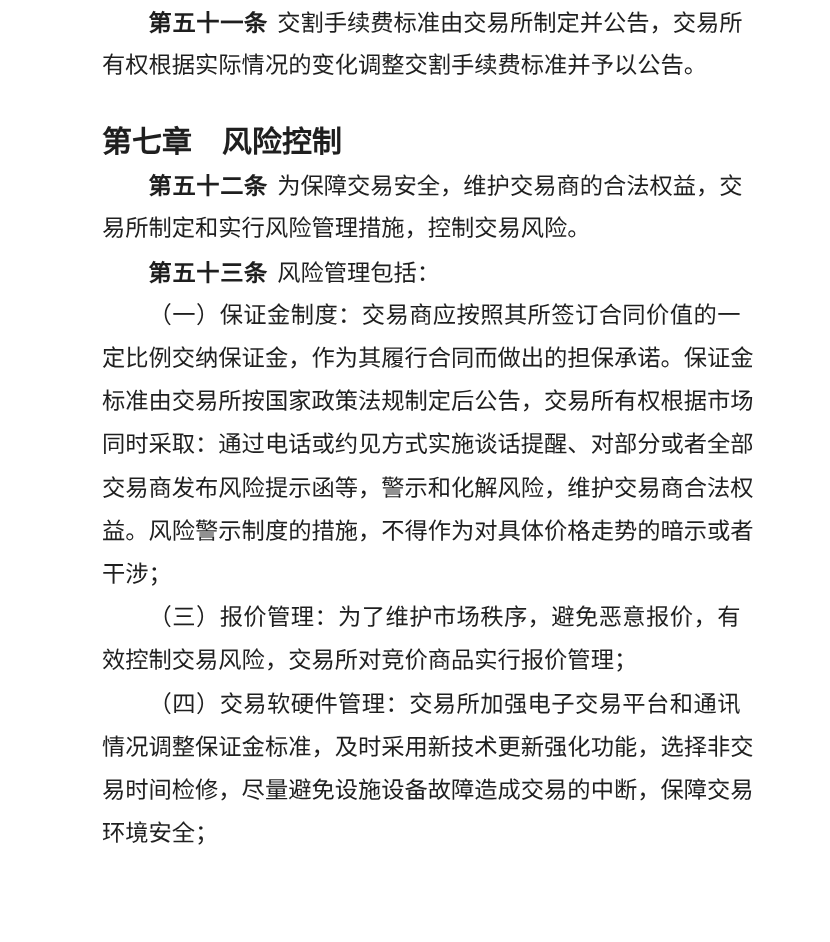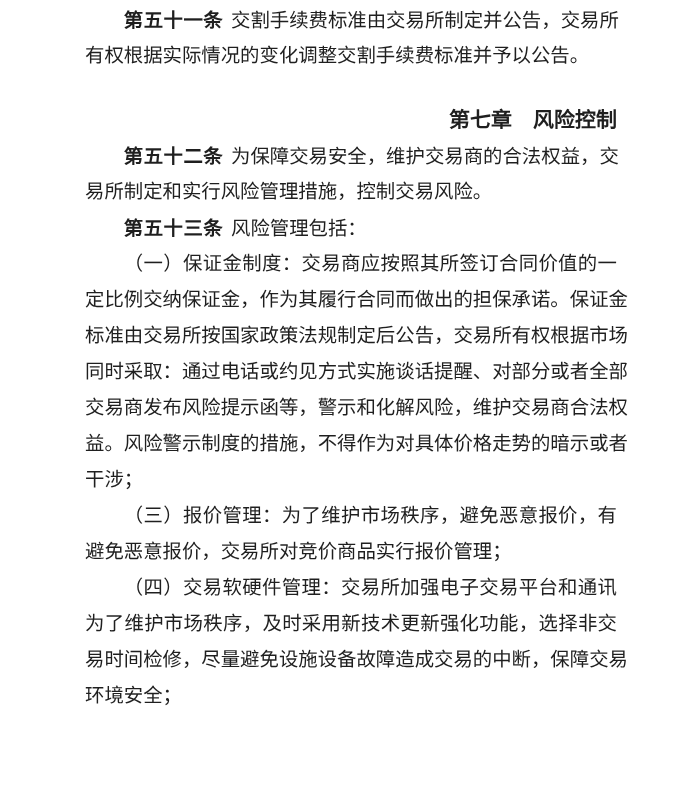--- a/index.html
+++ b/index.html
@@ -41,23 +41,23 @@
   .lead {
     font-weight: 700;
     margin-right: 0.4em;
     font-family: "Liberation Sans", "DejaVu Sans", sans-serif;
     letter-spacing: 0.5px;
   }
   .chapter-heading {
     margin: 28px 0 0 0;
     line-height: 36px;
     height: 36px;
-    text-align: right;
+    text-align: left;
     font-weight: 700;
-    font-size: 21px;
+    font-size: 25px;
     font-family: Liberation Serif, serif;
   }
 </style>
 </head>
 <body>
 
 <div class="page">
     <div class="para">
       <div class="line first"><b class="lead">第五十一条</b><span>交割手续费标准由交易所制定并公告，交易所</span></div>
       <div class="line last">有权根据实际情况的变化调整交割手续费标准并予以公告。</div>
@@ -76,21 +76,21 @@
       <div class="line">标准由交易所按国家政策法规制定后公告，交易所有权根据市场</div>
     </div>
     <div class="para">
       <div class="line">同时采取：通过电话或约见方式实施谈话提醒、对部分或者全部</div>
       <div class="line">交易商发布风险提示函等，警示和化解风险，维护交易商合法权</div>
       <div class="line">益。风险警示制度的措施，不得作为对具体价格走势的暗示或者</div>
       <div class="line last">干涉；</div>
     </div>
     <div class="para">
       <div class="line first">（三）报价管理：为了维护市场秩序，避免恶意报价，有</div>
-      <div class="line last">避免恶意报价，交易所对竞价商品实行报价管理；</div>
+      <div class="line last">效控制交易风险，交易所对竞价商品实行报价管理；</div>
     </div>
     <div class="para">
       <div class="line first">（四）交易软硬件管理：交易所加强电子交易平台和通讯</div>
-      <div class="line">为了维护市场秩序，及时采用新技术更新强化功能，选择非交</div>
+      <div class="line">情况调整保证金标准，及时采用新技术更新强化功能，选择非交</div>
       <div class="line">易时间检修，尽量避免设施设备故障造成交易的中断，保障交易</div>
       <div class="line last">环境安全；</div>
     </div>
   </div>
 
 </body></html>

